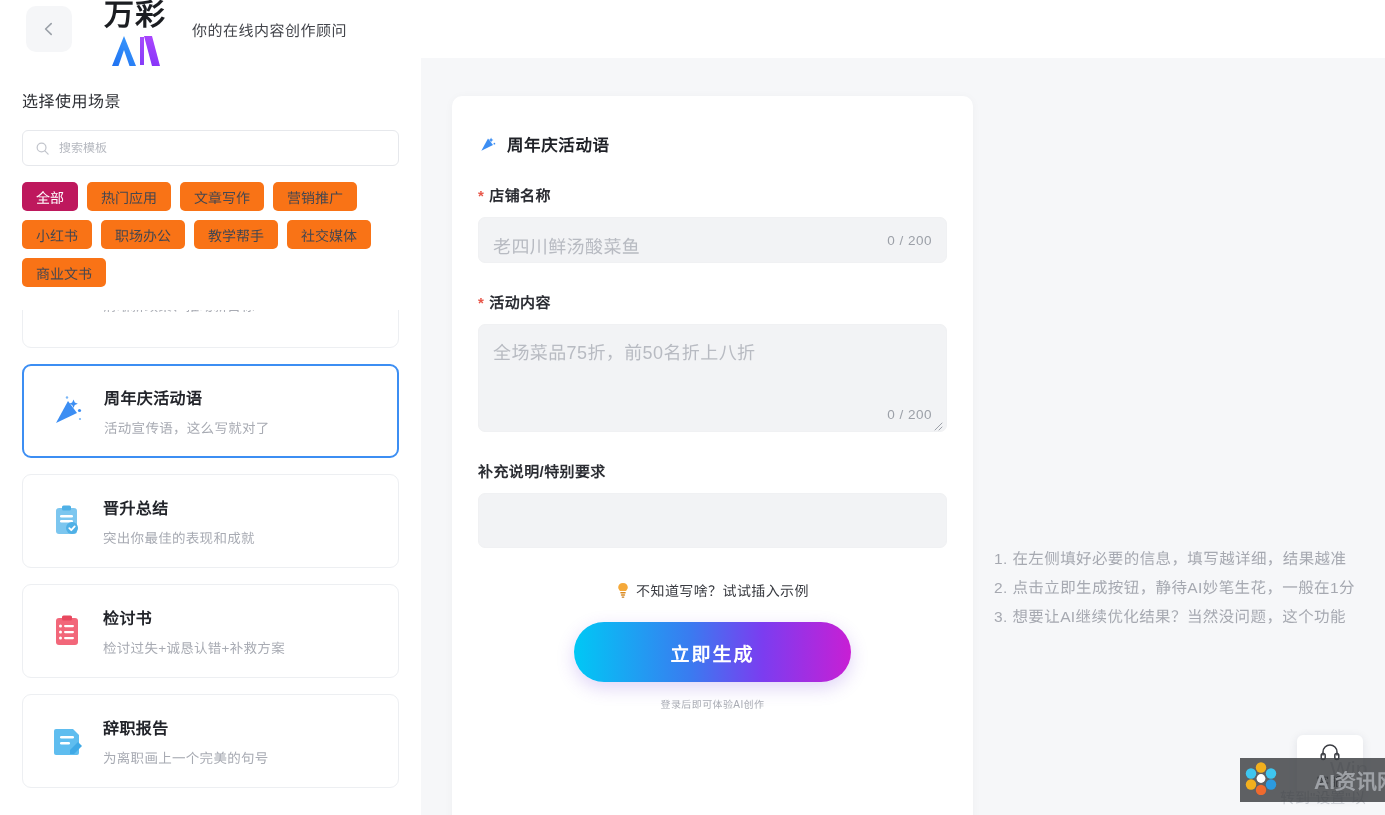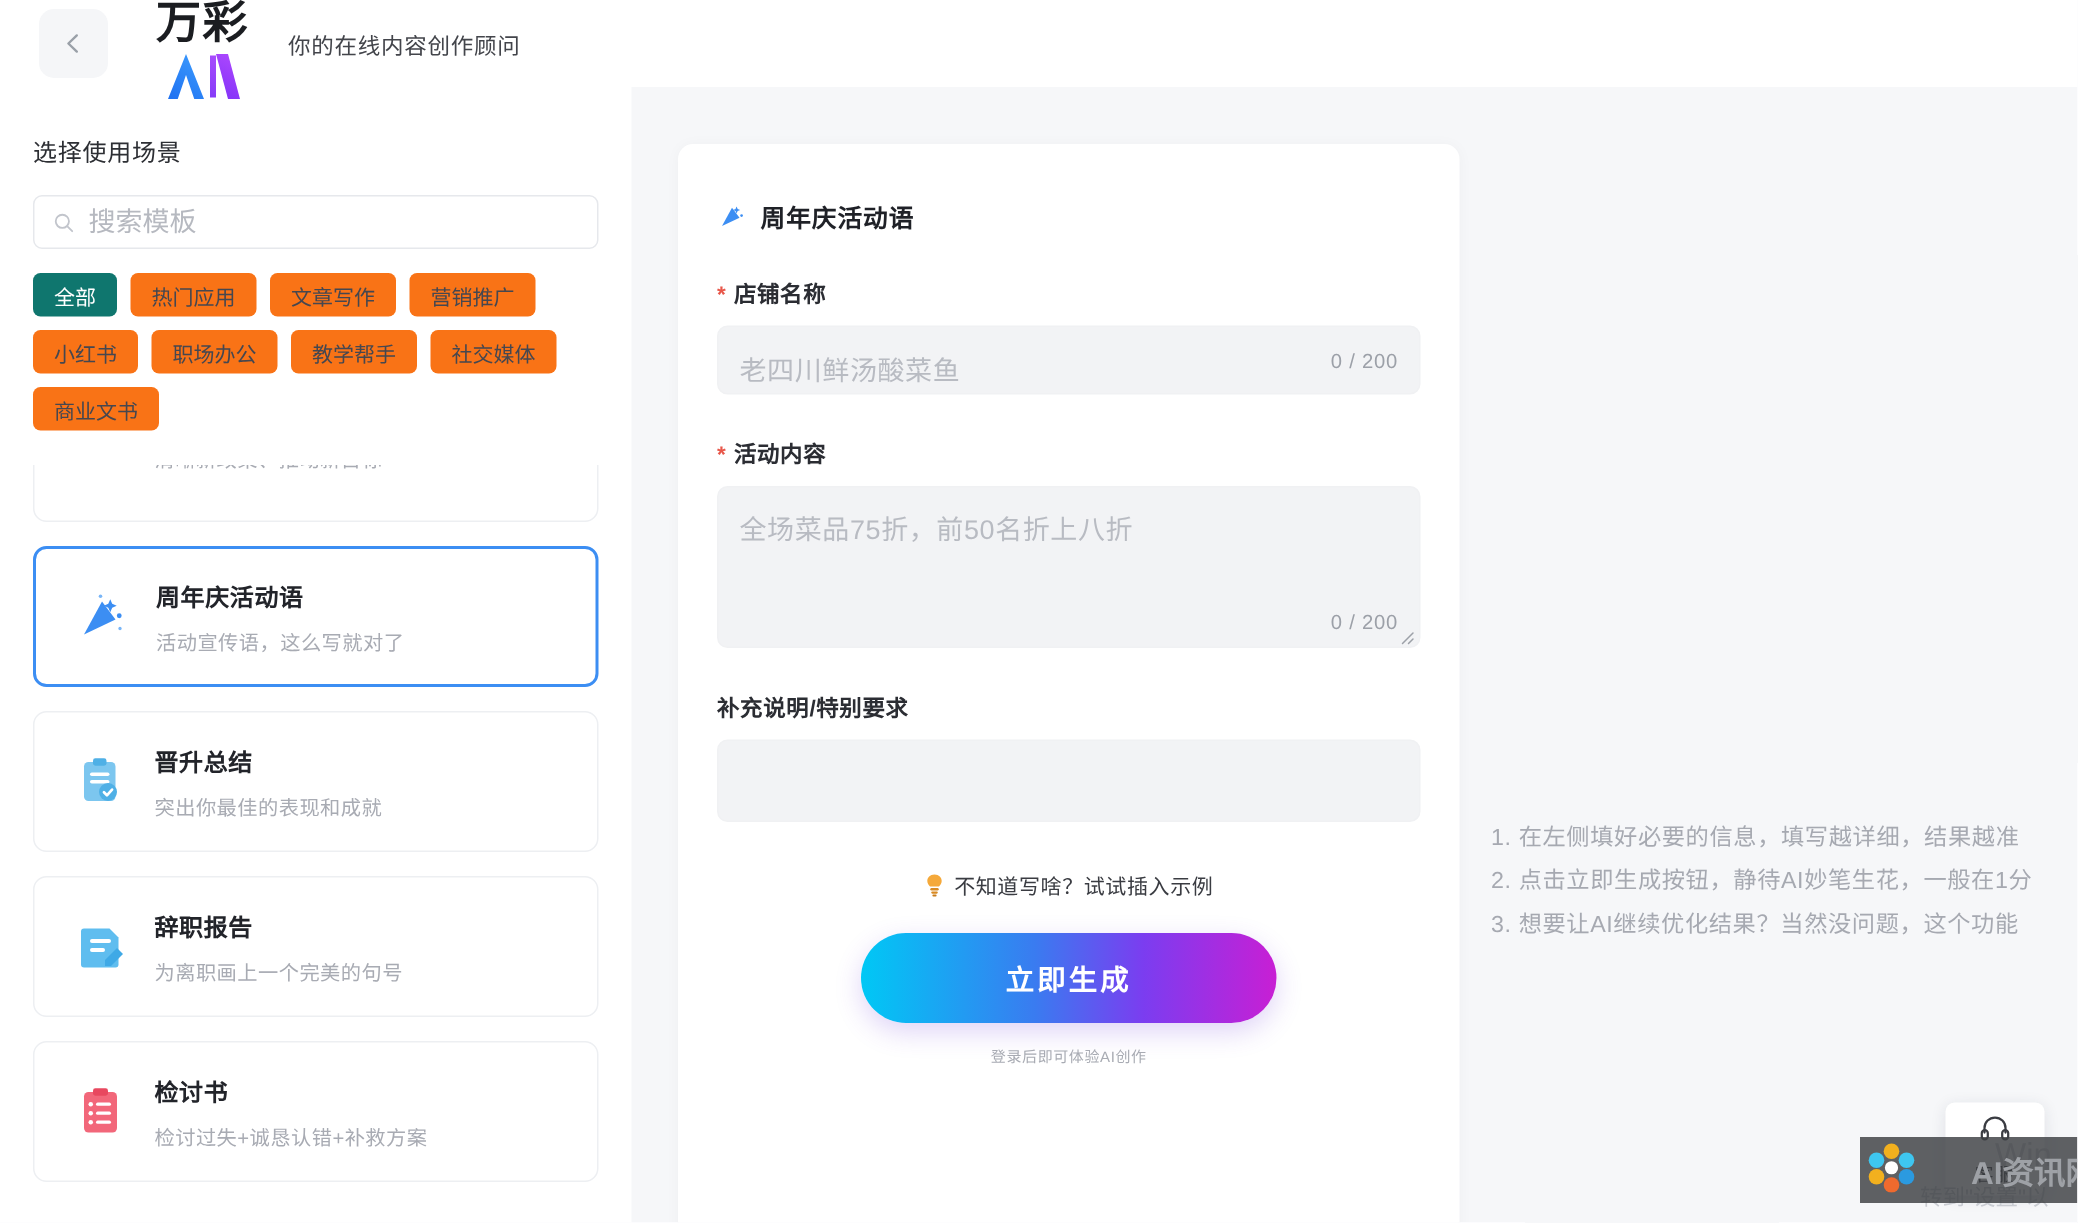--- a/index.html
+++ b/index.html
@@ -39,31 +39,31 @@
   }
   .sidebar-title { margin:30px 0 0 22px; font-size:16px; color:#2d2f34; letter-spacing:.5px; }
   .search-wrap { margin:18px 22px 0 22px; }
   .search-box {
     height:36px; border:1px solid #e6e8ec; border-radius:6px; background:#fff;
     display:flex; align-items:center; padding:0 12px; cursor:text;
   }
   .search-box .s-icon { flex:0 0 auto; margin-right:9px; display:flex; }
   .search-box input {
     border:none; outline:none; background:transparent; width:100%;
-    font-size:18px; color:#3a3c42; font-family:inherit;
+    font-size:12px; color:#3a3c42; font-family:inherit;
   }
   .search-box input::placeholder { color:#b6b9c0; }
 
   .tags { margin:16px 22px 0 22px; display:flex; flex-wrap:wrap; gap:9px 9px; }
   .tag {
     height:29px; padding:0 14px; border-radius:5px; background:#f97316;
     display:flex; align-items:center; font-size:14px; color:#454750;
     cursor:pointer; white-space:nowrap;
   }
-  .tag.active { background:#0f766e; color:#ffffff; }
+  .tag.active { background:#be185d; color:#ffffff; }
 
   .tpl-list { position:absolute; left:0; top:252px; width:421px; height:563px; overflow:hidden; }
   .tpl-card {
     position:relative; margin:0 22px 16px 22px; min-height:94px;
     border:1px solid #edeff2; border-radius:9px; background:#fff;
     display:flex; align-items:center; padding:0 18px; cursor:pointer;
   }
   .tpl-card.partial { margin-top:-56px; height:94px; }
   .tpl-card.selected { border:2px solid #3c8ef3; }
   .tpl-ico { flex:0 0 auto; width:52px; display:flex; align-items:center; justify-content:center; }
@@ -301,48 +301,48 @@
         </div>
         <div class="tpl-body">
           <div class="tpl-name">晋升总结</div>
           <div class="tpl-desc">突出你最佳的表现和成就</div>
         </div>
       </div>
 
       <div class="tpl-card">
         <div class="tpl-ico">
           <svg width="36" height="36" viewBox="0 0 36 36" fill="none">
-            <path d="M7 6 h17 l6 6 v18 a2 2 0 0 1 -2 2 h-21 a2 2 0 0 1 -2 -2 v-22 a2 2 0 0 1 2 -2 Z" fill="#5fbdef"></path>
-            <rect x="11" y="13" width="14" height="2.6" rx="1.3" fill="#ffffff"></rect>
-            <rect x="11" y="19" width="10" height="2.6" rx="1.3" fill="#ffffff"></rect>
-            <path d="M29 19 l4 4 -8 8 -4 0 0 -4 Z" fill="#3fa9e6"></path>
-          </svg>
-        </div>
-        <div class="tpl-body">
-          <div class="tpl-name">辞职报告</div>
-          <div class="tpl-desc">为离职画上一个完美的句号</div>
-        </div>
-      </div>
-
-      <div class="tpl-card">
-        <div class="tpl-ico">
-          <svg width="36" height="36" viewBox="0 0 36 36" fill="none">
             <rect x="7" y="5" width="22" height="27" rx="3" fill="#f2677a"></rect>
             <rect x="13" y="2.5" width="10" height="5" rx="1.6" fill="#e8485f"></rect>
             <rect x="15" y="12" width="10" height="2.2" rx="1.1" fill="#ffffff"></rect>
             <rect x="15" y="18" width="10" height="2.2" rx="1.1" fill="#ffffff"></rect>
             <rect x="15" y="24" width="10" height="2.2" rx="1.1" fill="#ffffff"></rect>
             <circle cx="11.5" cy="13.1" r="1.5" fill="#ffffff"></circle>
             <circle cx="11.5" cy="19.1" r="1.5" fill="#ffffff"></circle>
             <circle cx="11.5" cy="25.1" r="1.5" fill="#ffffff"></circle>
           </svg>
         </div>
         <div class="tpl-body">
           <div class="tpl-name">检讨书</div>
           <div class="tpl-desc">检讨过失+诚恳认错+补救方案</div>
+        </div>
+      </div>
+
+      <div class="tpl-card">
+        <div class="tpl-ico">
+          <svg width="36" height="36" viewBox="0 0 36 36" fill="none">
+            <path d="M7 6 h17 l6 6 v18 a2 2 0 0 1 -2 2 h-21 a2 2 0 0 1 -2 -2 v-22 a2 2 0 0 1 2 -2 Z" fill="#5fbdef"></path>
+            <rect x="11" y="13" width="14" height="2.6" rx="1.3" fill="#ffffff"></rect>
+            <rect x="11" y="19" width="10" height="2.6" rx="1.3" fill="#ffffff"></rect>
+            <path d="M29 19 l4 4 -8 8 -4 0 0 -4 Z" fill="#3fa9e6"></path>
+          </svg>
+        </div>
+        <div class="tpl-body">
+          <div class="tpl-name">辞职报告</div>
+          <div class="tpl-desc">为离职画上一个完美的句号</div>
         </div>
       </div>
 
     </div>
   </div>
 
   <div class="stage">
 
     <div class="form-panel">
 

